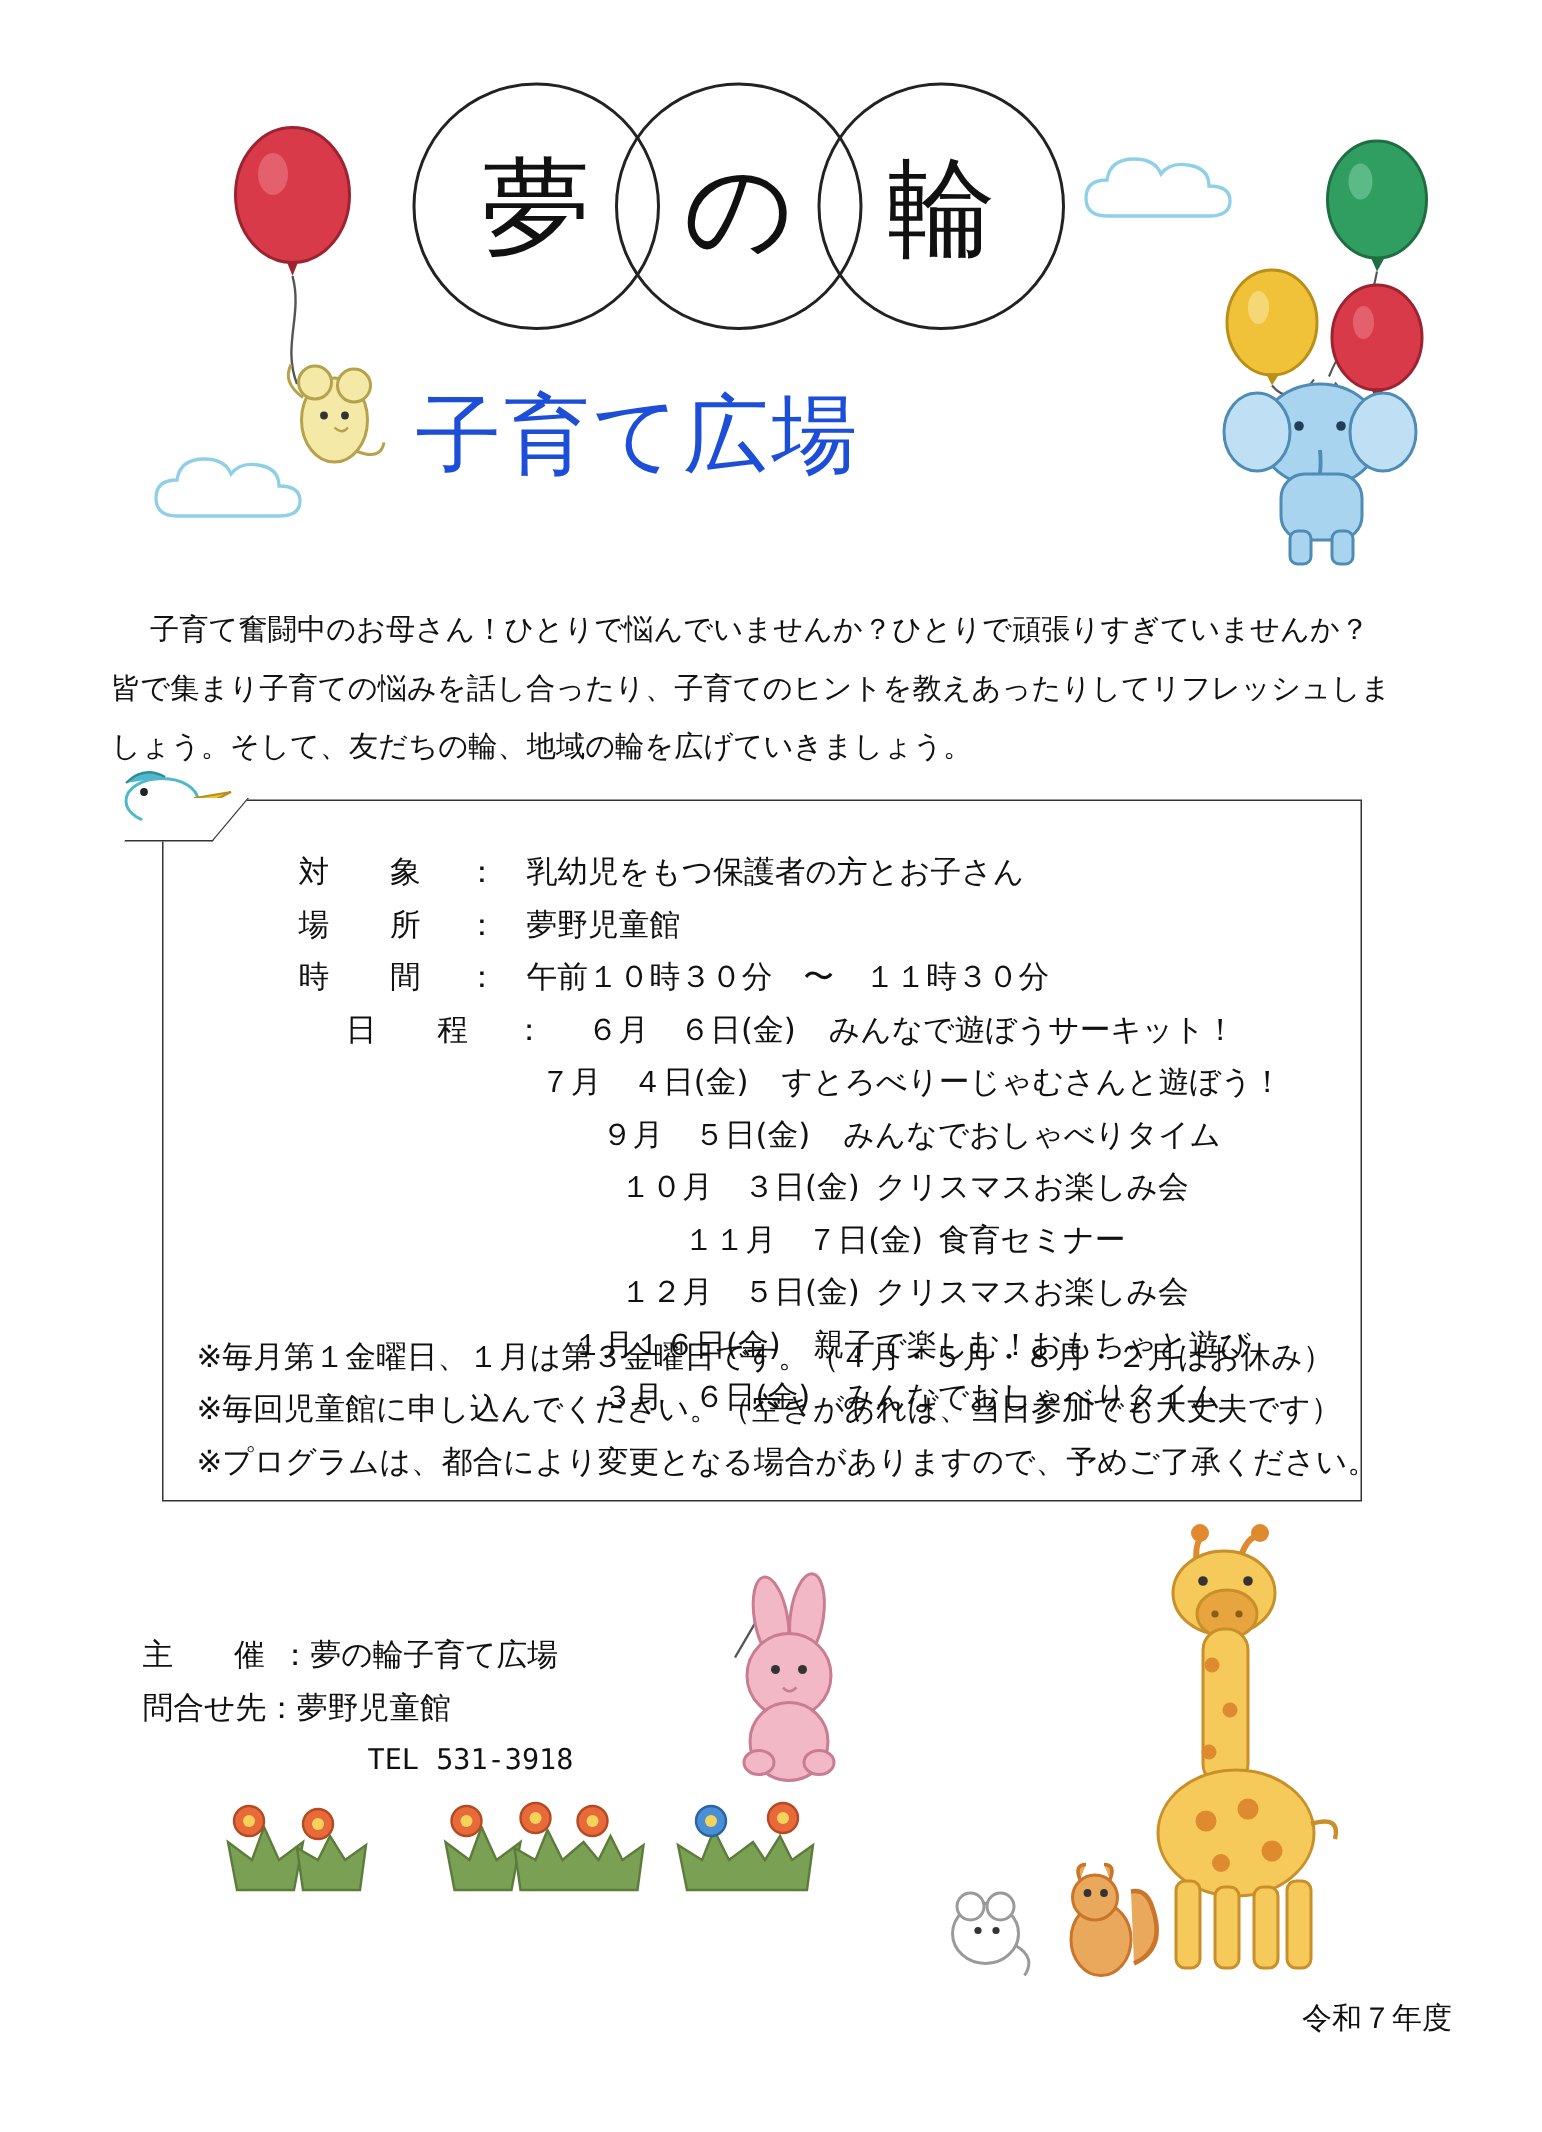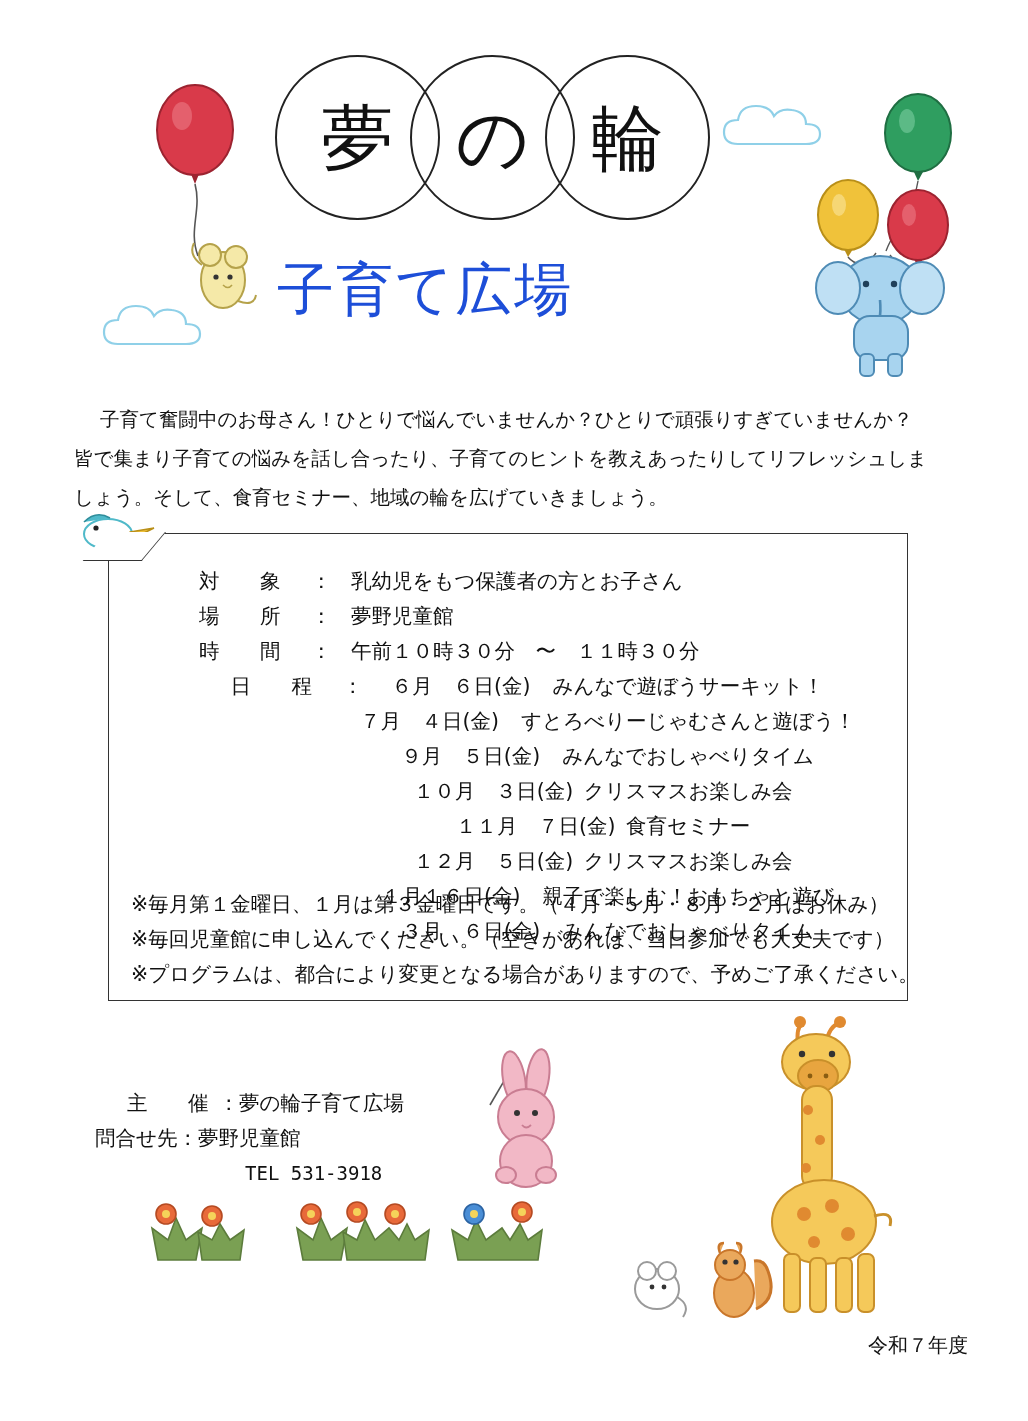--- a/index.html
+++ b/index.html
@@ -75,21 +75,21 @@
     font-size:20.5px;line-height:35px;color:#111;
   }
   .notes div{white-space:nowrap;}
 
   
   .contact{
     position:absolute;left:95px;top:1086px;
     font-family:"DejaVu Sans", sans-serif;
     font-size:20.5px;line-height:35px;color:#111;
   }
-  .contact .c-lbl{letter-spacing:10px;margin-left:32px;}
+  .contact .c-lbl{letter-spacing:10px;}
   .contact .tel{padding-left:150px;font-family:"DejaVu Sans Mono", monospace;font-size:19px;}
 
   .year{
     position:absolute;right:60px;top:1332px;
     font-family:"DejaVu Sans", sans-serif;
     font-size:20px;color:#111;
   }
 
   
   .deco{position:absolute;}
@@ -164,21 +164,21 @@
       </div>
     <div class="ring r3">
         <span>輪</span>
       </div>
   </div>
   <div class="subtitle">子育て広場</div>
 
   <div class="intro">
     <p class="first">子育て奮闘中のお母さん！ひとりで悩んでいませんか？ひとりで頑張りすぎていませんか？</p>
     <p>皆で集まり子育ての悩みを話し合ったり、子育てのヒントを教えあったりしてリフレッシュしま</p>
-    <p>しょう。そして、食育セミナー、地域の輪を広げていきましょう。</p>
+    <p>しょう。そして、友だちの輪、地域の輪を広げていきましょう。</p>
   </div>
 
   <svg class="deco" style="left:72px;top:508px;" width="90" height="50" viewBox="0 0 90 50">
     <ellipse cx="36" cy="26" rx="24" ry="15" fill="#ffffff" stroke="#4fb9c9" stroke-width="2"></ellipse>
     <path d="M12 14 q 12 -12 26 -4" fill="#4fb9c9" stroke="#2f8d9b" stroke-width="1.6"></path>
     <circle cx="24" cy="20" r="2.6" fill="#222"></circle>
     <polygon points="58,24 82,20 58,32" fill="#f0c23a" stroke="#b98f18" stroke-width="1.4"></polygon>
     <path d="M30 34 q 10 8 22 2" stroke="#4fb9c9" stroke-width="1.6" fill="none"></path>
   </svg>
 

